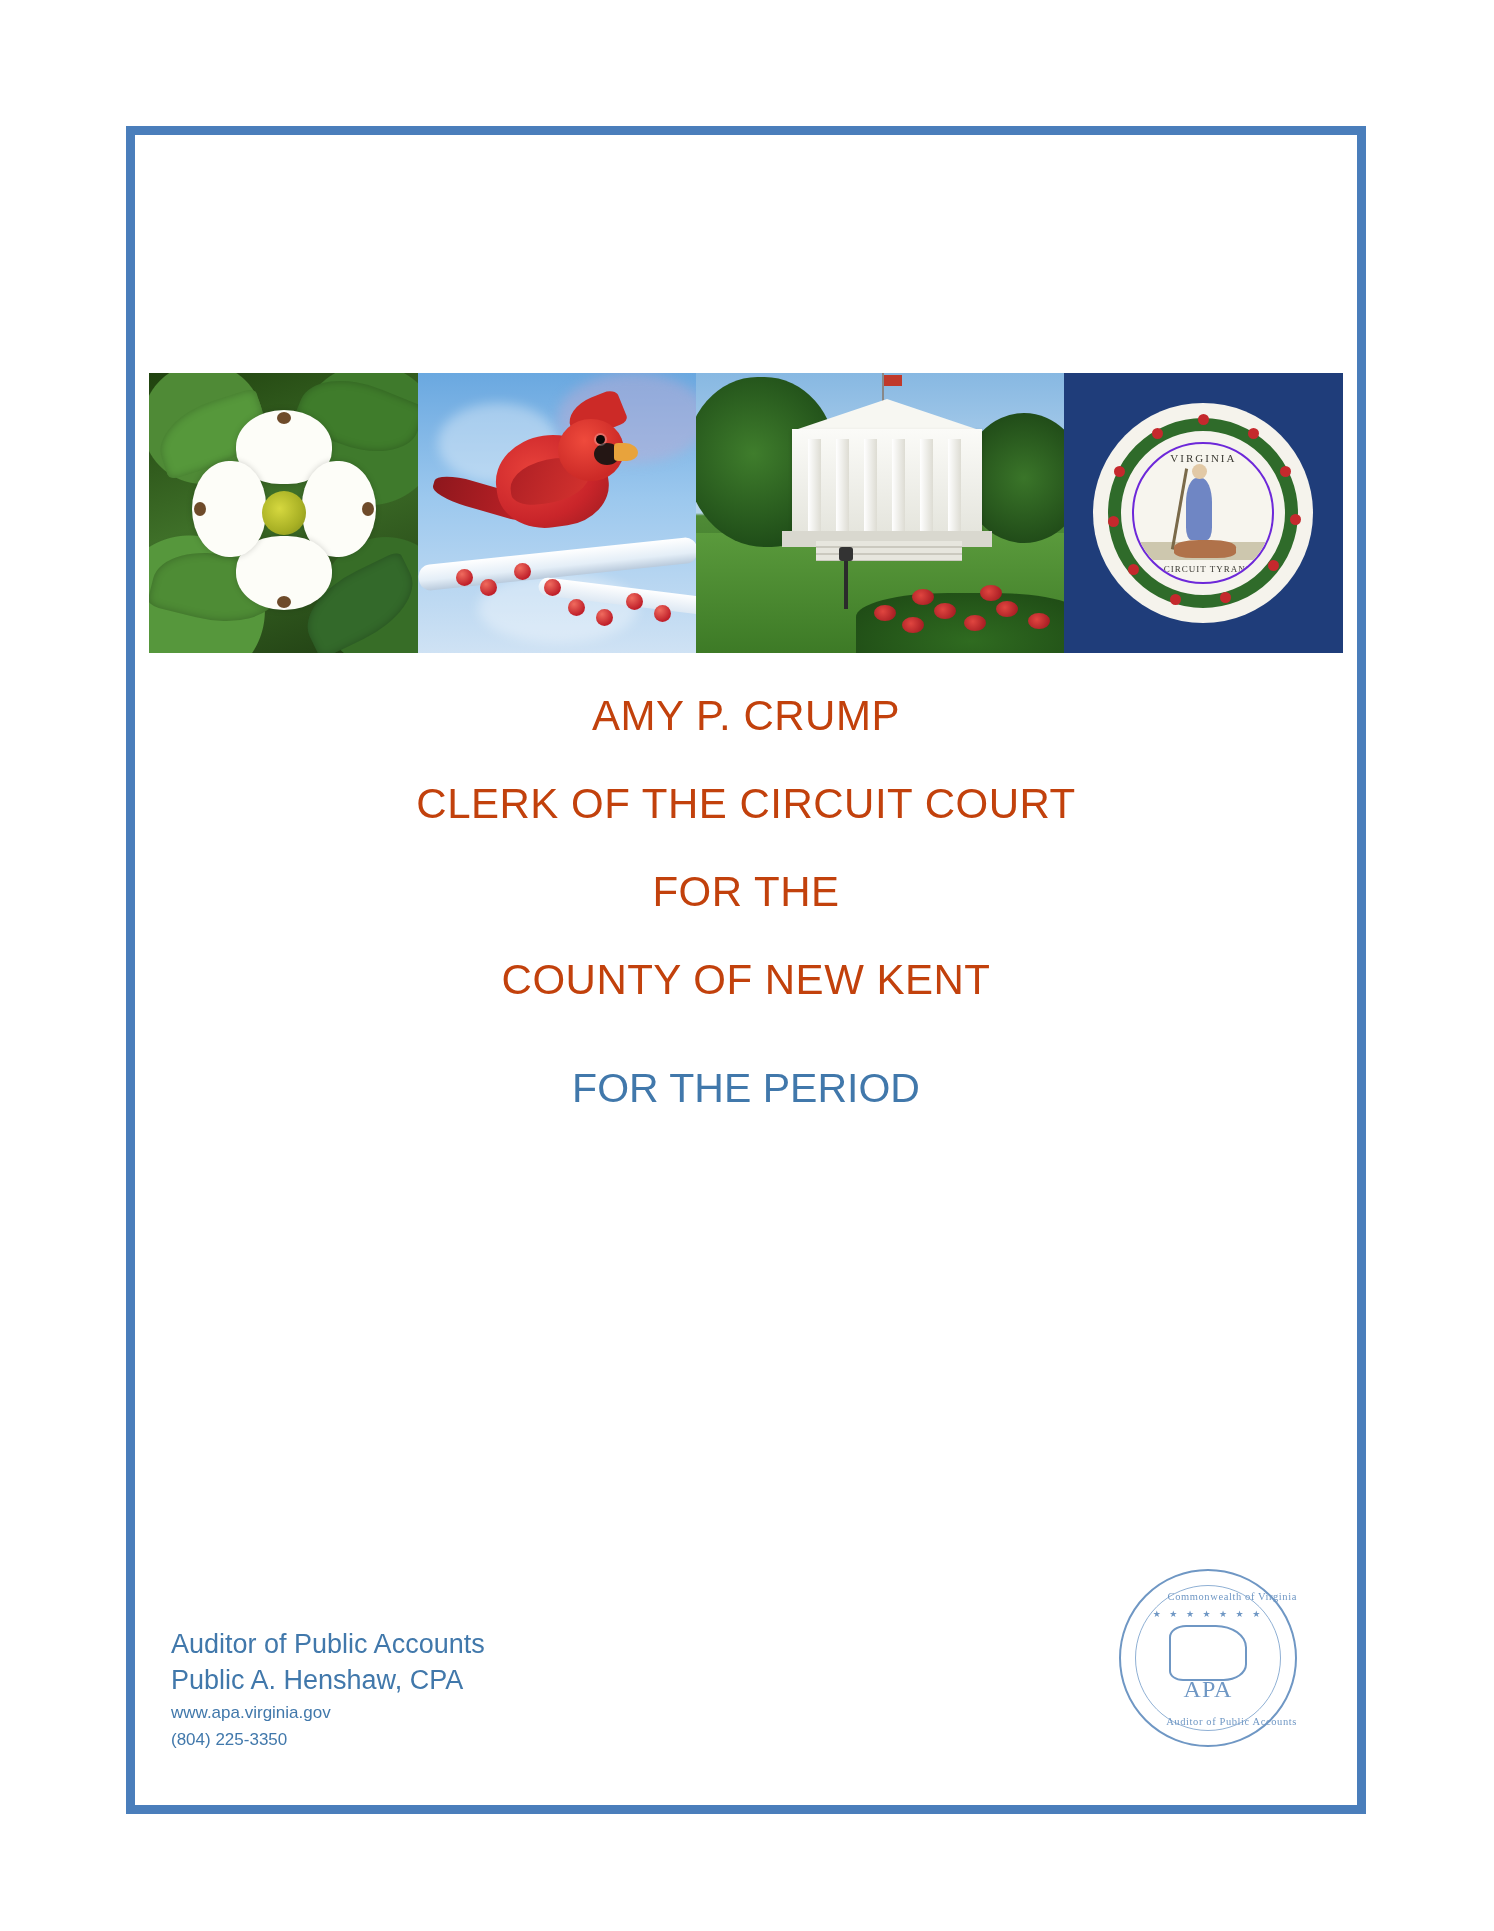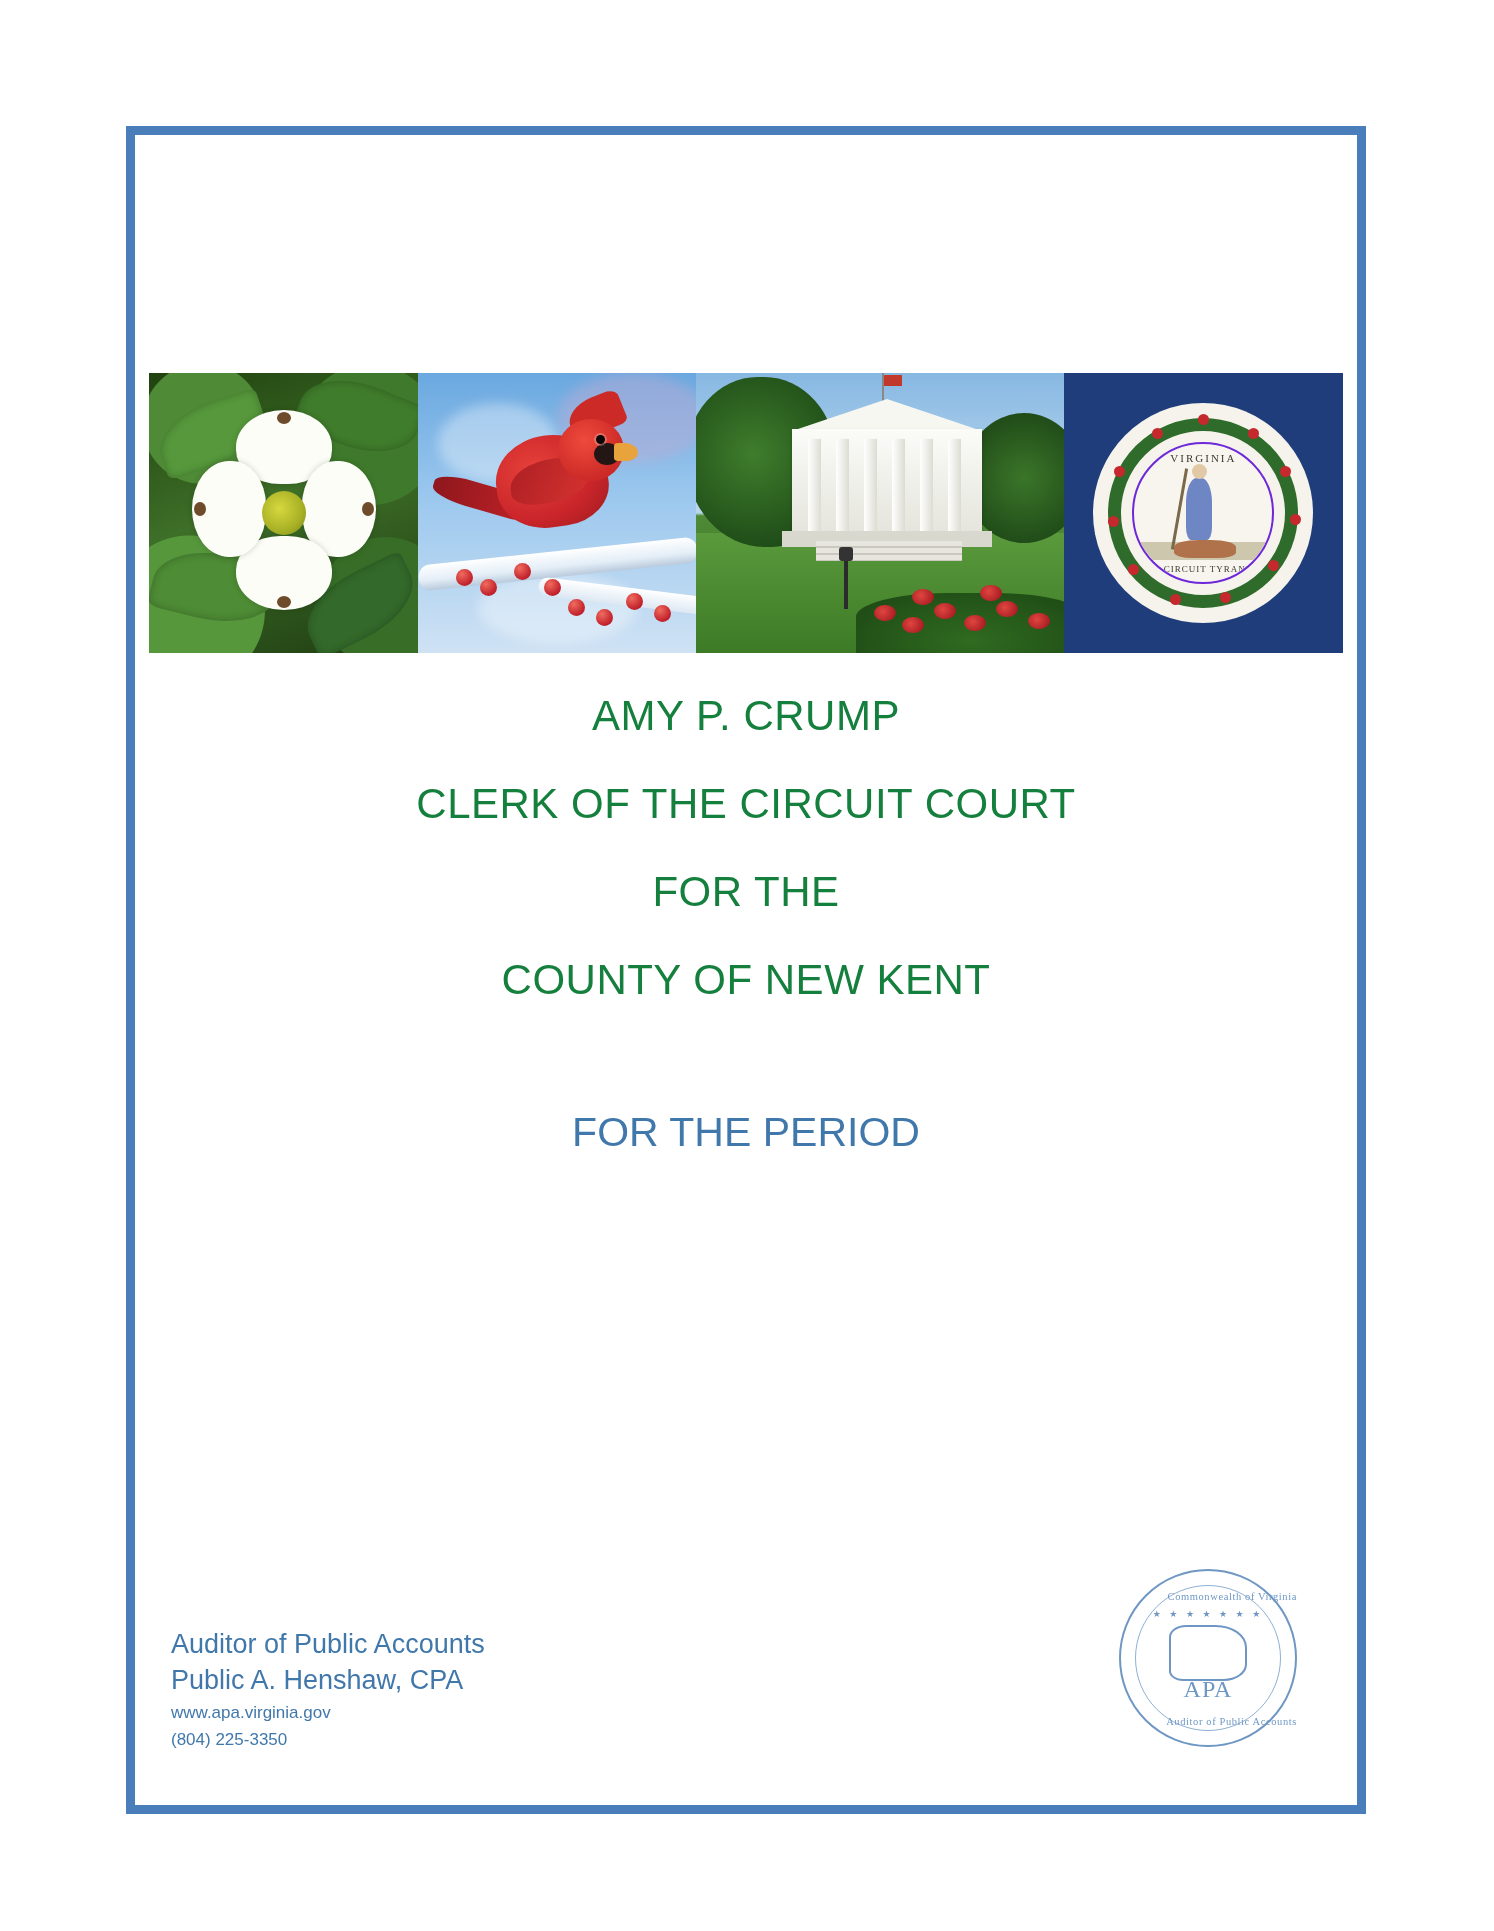--- a/index.html
+++ b/index.html
@@ -450,24 +450,24 @@
     width: 100%;
     text-align: center;
     color: #3f7ab5;
   }
   .title-line {
     font-size: 42px;
     line-height: 1.0;
     margin: 0 0 46px 0;
     font-weight: 400;
     letter-spacing: .5px;
-    color: #15803d;
+    color: #c2410c;
   }
   .period-block {
-    margin-top: 108px;
+    margin-top: 64px;
   }
   .period-line {
     font-size: 41px;
     margin: 0 0 36px 0;
     color: #4178ab;
     font-weight: 400;
   }
 
   
   .footer {

